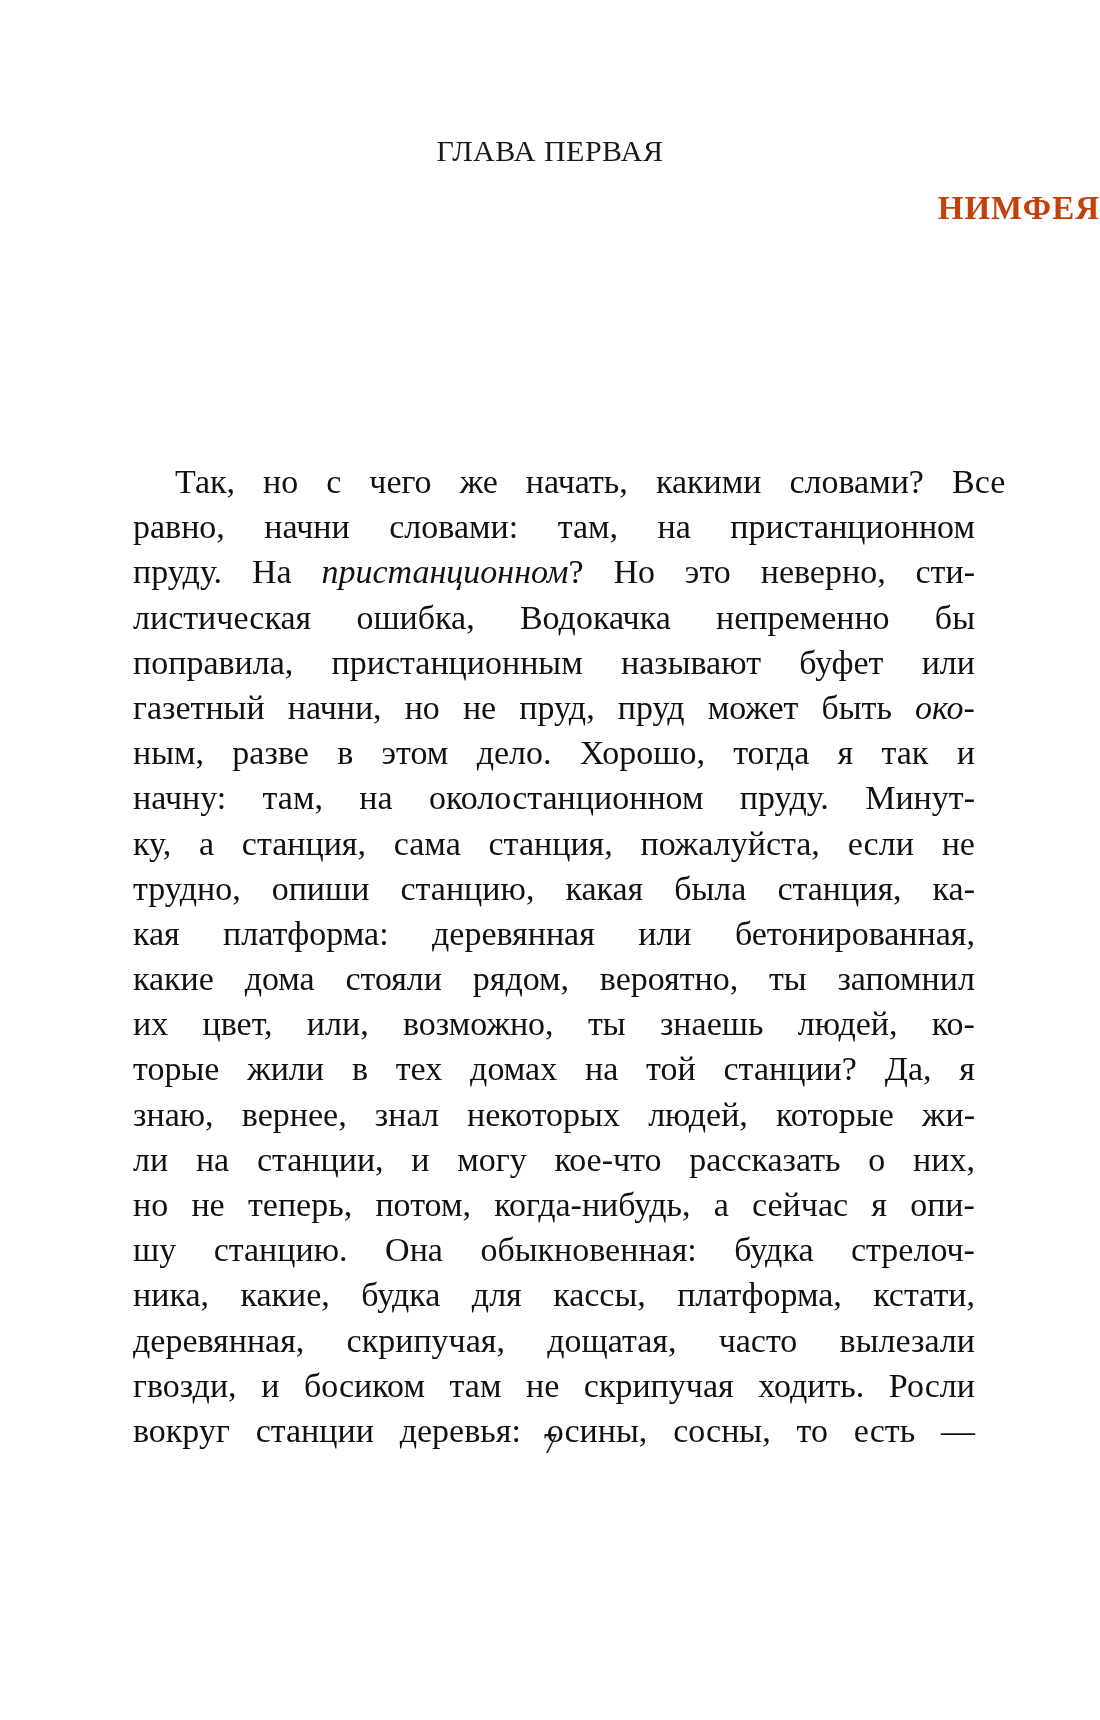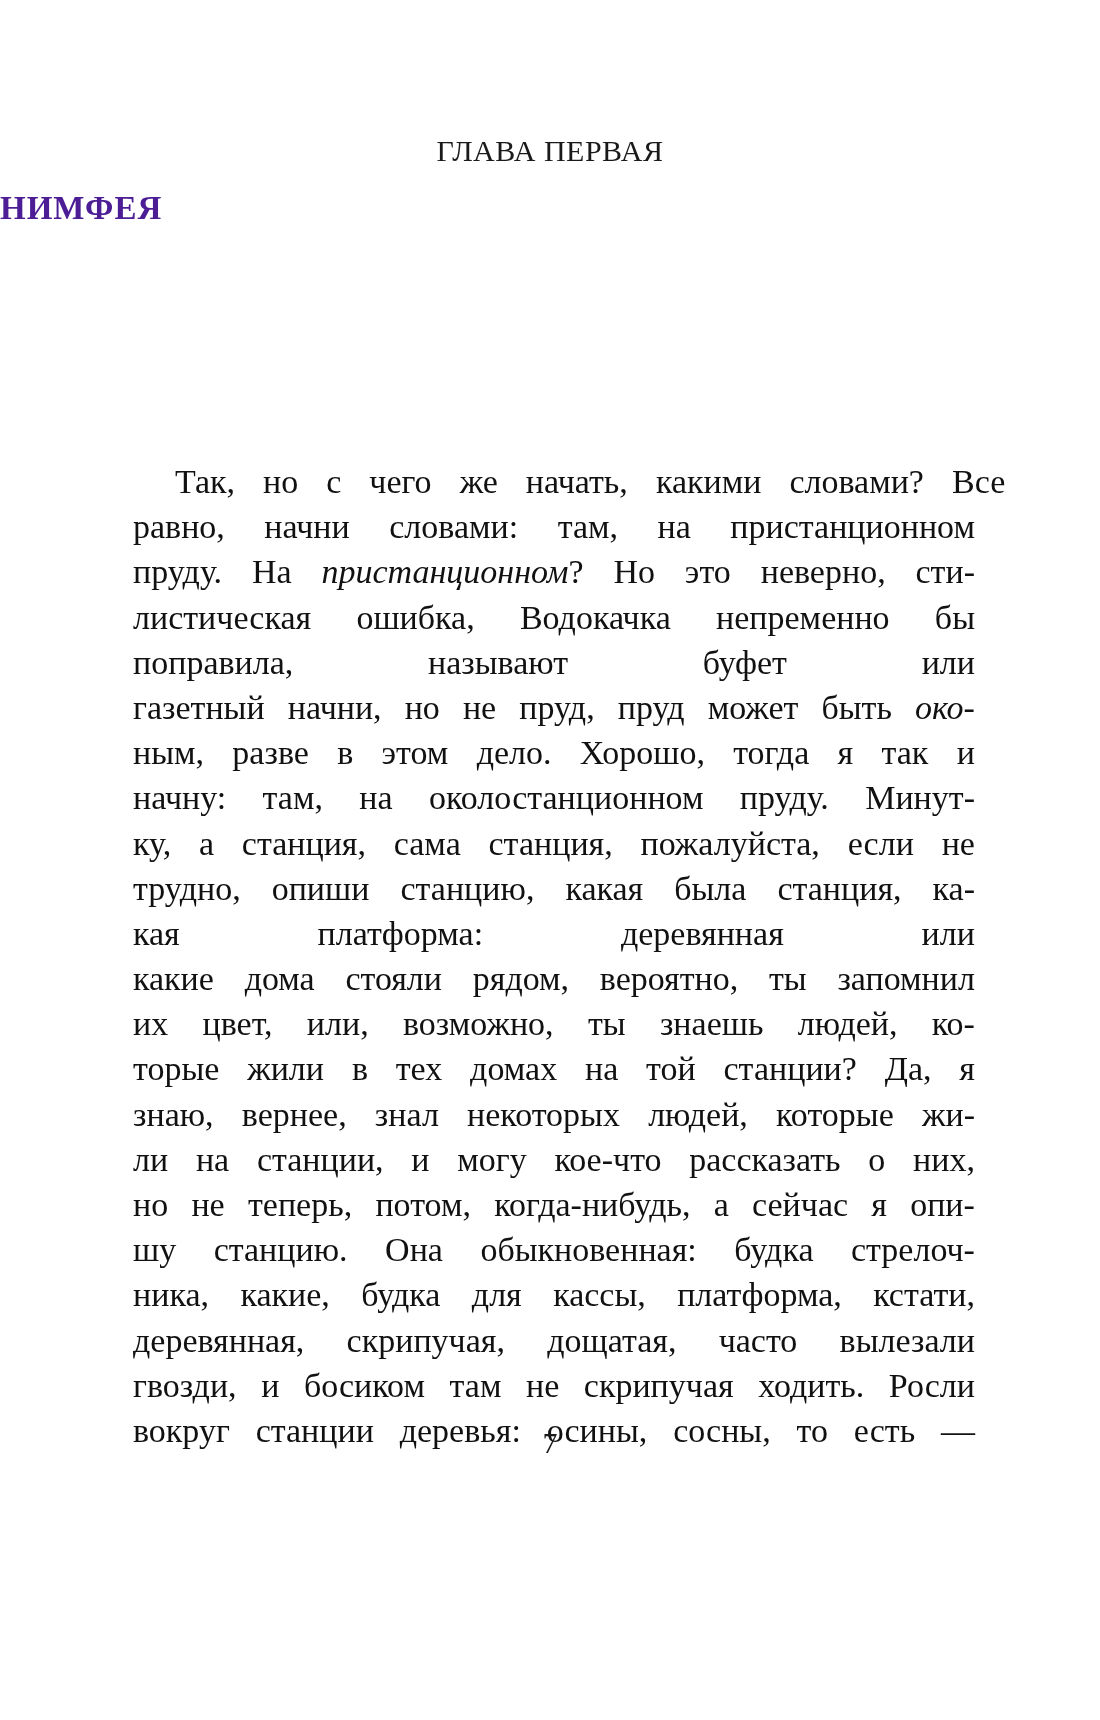--- a/index.html
+++ b/index.html
@@ -1,22 +1,22 @@
 <!DOCTYPE html>
 <html><head>
   <meta charset="utf-8">
   <style>
     html, body { margin: 0; padding: 0; background: #ffffff; }
     body { width: 1100px; height: 1720px; position: relative; overflow: hidden;
            font-family: "Liberation Serif", "DejaVu Serif", serif; color: #111111; }
     .page { position: absolute; left: 0; top: 12px; width: 1100px; height: 1720px; background: #ffffff; padding-left: 22px; }
     .chapter-label { position: absolute; top: 122px; left: 0; width: 1100px; text-align: center;
                      font-size: 30px; letter-spacing: 0.5px; color: #1a1a1a; }
-    .chapter-title { position: absolute; top: 178px; left: 0; width: 1100px; text-align: left;
-                     font-size: 33px; font-weight: bold; letter-spacing: 1px; color: #4c1d95; }
+    .chapter-title { position: absolute; top: 178px; left: 0; width: 1100px; text-align: right;
+                     font-size: 33px; font-weight: bold; letter-spacing: 1px; color: #c2410c; }
     .body-text { position: absolute; top: 447px; left: 133px; width: 842px; }
     .line { display: block; height: 45.2px; line-height: 45.2px; font-size: 34px;
             text-align: justify; text-align-last: justify; white-space: nowrap; overflow: visible;
             transform-origin: left center; }
     .line.indent { padding-left: 42px; }
     .line .inner { display: flex; justify-content: space-between; width: 100%; }
     .line.indent .inner { width: calc(100% - 0px); gap: 28px; }
     .w { display: inline-block; }
     .it { font-style: italic; }
     .page-number { position: absolute; top: 1414px; left: 0; width: 1100px; text-align: center;
@@ -69,20 +69,21 @@
           <span class="w">листическая</span>
           <span class="w">ошибка,</span>
           <span class="w">Водокачка</span>
           <span class="w">непременно</span>
           <span class="w">бы</span>
         </div>
       </div>
       <div class="line">
         <div class="inner">
           <span class="w">поправила,</span>
+          <span class="w">пристанционным</span>
           <span class="w">называют</span>
           <span class="w">буфет</span>
           <span class="w">или</span>
         </div>
       </div>
       <div class="line">
         <div class="inner">
           <span class="w">газетный</span>
           <span class="w">начни,</span>
           <span class="w">но</span>
@@ -140,20 +141,21 @@
           <span class="w">станция,</span>
           <span class="w">ка-</span>
         </div>
       </div>
       <div class="line">
         <div class="inner">
           <span class="w">кая</span>
           <span class="w">платформа:</span>
           <span class="w">деревянная</span>
           <span class="w">или</span>
+          <span class="w">бетонированная,</span>
         </div>
       </div>
       <div class="line">
         <div class="inner">
           <span class="w">какие</span>
           <span class="w">дома</span>
           <span class="w">стояли</span>
           <span class="w">рядом,</span>
           <span class="w">вероятно,</span>
           <span class="w">ты</span>

